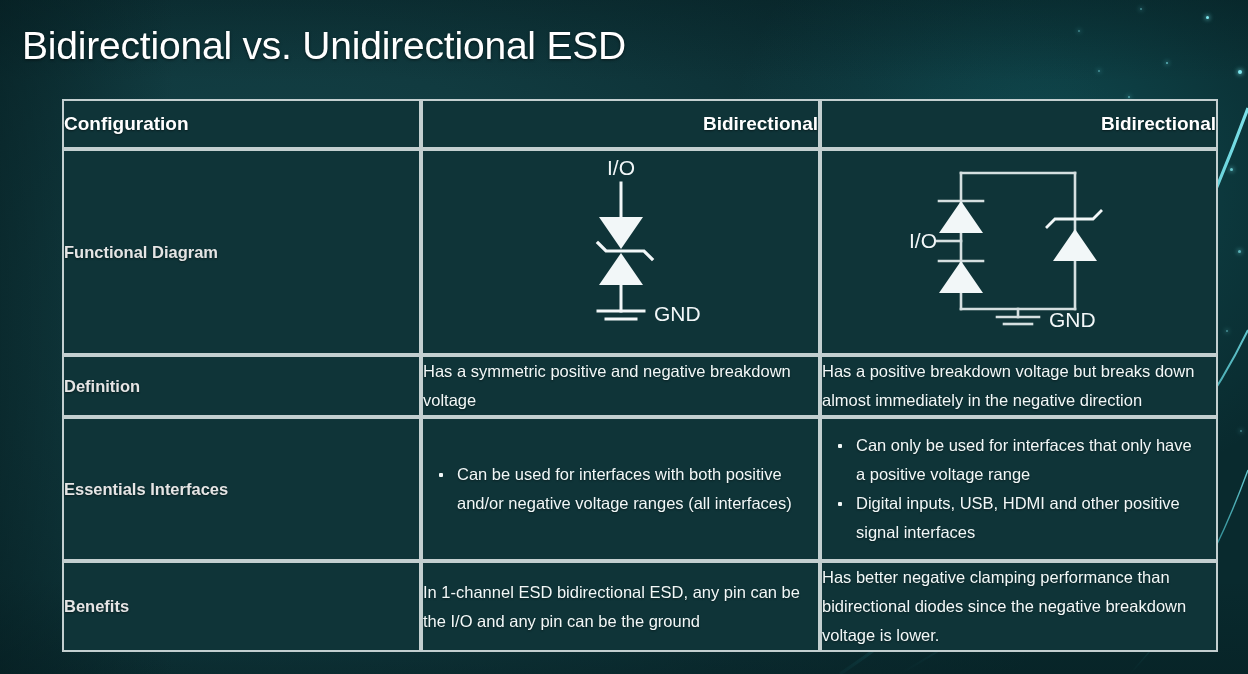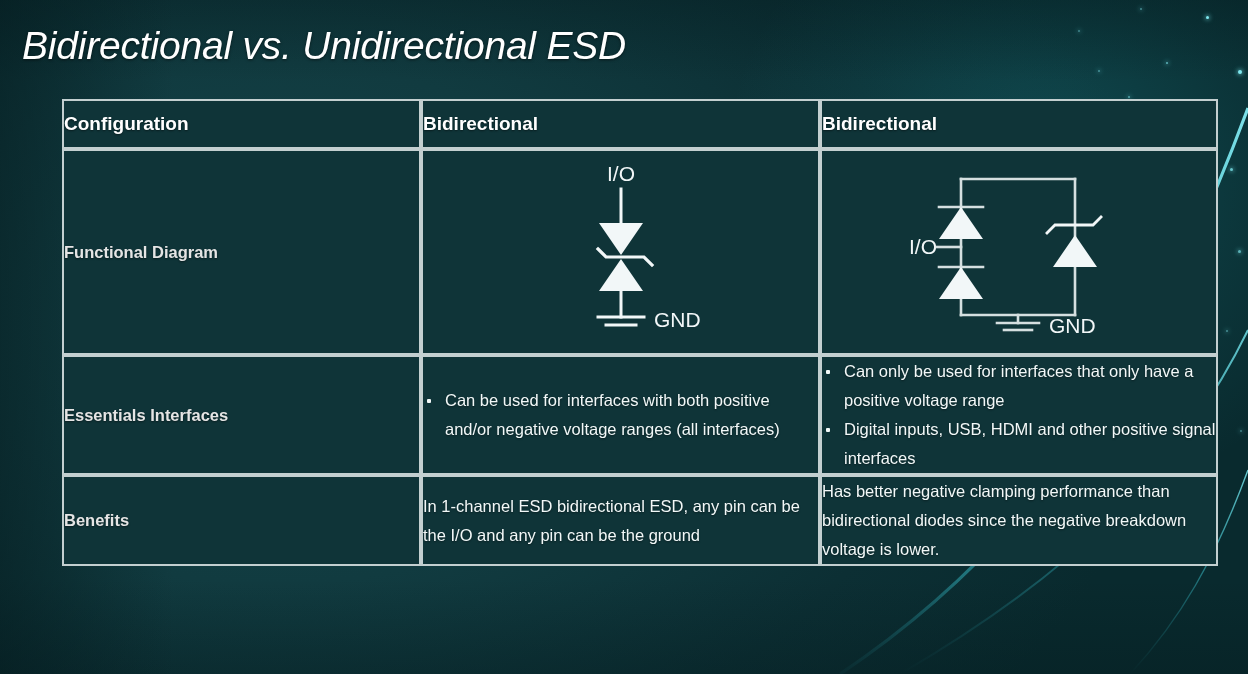--- a/index.html
+++ b/index.html
@@ -47,21 +47,20 @@
   
   #title {
     position: absolute;
     left: 22px; top: 24px;
     font-size: 39px;
     font-weight: 400;
     color: #ffffff;
     letter-spacing: -0.2px;
     white-space: nowrap;
     text-shadow: 0 1px 3px rgba(0,0,0,.55);
-    font-style: italic;
   }
   #brand {
     position: absolute;
     right: 16px; top: 18px;
     font-size: 33px;
     font-weight: 400;
     color: #eef6f7;
     white-space: nowrap;
     text-shadow: 0 1px 3px rgba(0,0,0,.5);
   }
@@ -87,60 +86,60 @@
 
   thead th {
     background: #122c73;
     height: 46px;
     color: #ffffff;
     font-size: 19px;
     font-weight: bold;
     text-shadow: 0 1px 2px rgba(0,0,0,.45);
   }
   th.h-label { text-align: left; padding-left: 14px; margin-top: 19px; }
-  th.h-bi, th.h-uni { text-align: left; }
+  th.h-bi, th.h-uni { text-align: right; }
 
   td.rowlabel {
     color: #e5e5e5;
     font-size: 16.5px;
     font-weight: bold;
     padding-left: 14px;
     text-shadow: 0 1px 2px rgba(0,0,0,.45);
   }
   td.body {
     color: #f2f8f8;
     font-size: 16.5px;
     line-height: 29px;
     padding: 9px 12px 9px 14px;
     vertical-align: top;
     text-shadow: 0 1px 2px rgba(0,0,0,.4);
   }
   td.diagram { height: 202px; }
 
   ul.bullets {
-    margin: 0; padding: 0;
+    margin: 0; padding: 12px;
     list-style: none;
   }
   ul.bullets li {
     position: relative;
     padding-left: 22px;
     margin: 0 0 0 0;
   }
   ul.bullets li::before {
     content: "";
     position: absolute;
     left: 4px; top: 13px;
     width: 4px; height: 4px;
     background: #f2f8f8;
     border-radius: 1px;
   }
 
   .diagram-wrap {
     width: 100%; height: 100%;
-    display: flex; align-items: center; justify-content: center;
+    display: flex; justify-content: center;
   }
 </style>
 </head>
 <body>
 
 <div id="slide">
 
   <svg id="bg-lines" width="1248" height="674" viewBox="0 0 1248 674">
     <defs>
       <linearGradient id="lg1" x1="0" y1="1" x2="1" y2="0">
@@ -247,20 +246,25 @@
                 <line x1="149" y1="158" x2="149" y2="166"></line>
                 <line x1="128" y1="166" x2="170" y2="166"></line>
                 <line x1="135" y1="173" x2="163" y2="173"></line>
                 <text x="180" y="176" fill="#f2f7f8" stroke="none" font-family="Liberation Sans, sans-serif" font-size="21" text-anchor="start">GND</text>
               </g>
             </svg>
           </div>
         </td>
       </tr>
 
+      <tr>
+        <td class="rowlabel">Definition</td>
+        <td class="body">Has a symmetric positive and negative breakdown voltage</td>
+        <td class="body">Has a positive breakdown voltage but breaks down almost immediately in the negative direction</td>
+      </tr>
 
       <tr>
         <td class="rowlabel">Essentials Interfaces</td>
         <td class="body">
           <ul class="bullets">
             <li>Can be used for interfaces with both positive and/or negative voltage ranges (all interfaces)</li>
           </ul>
         </td>
         <td class="body">
           <ul class="bullets">

